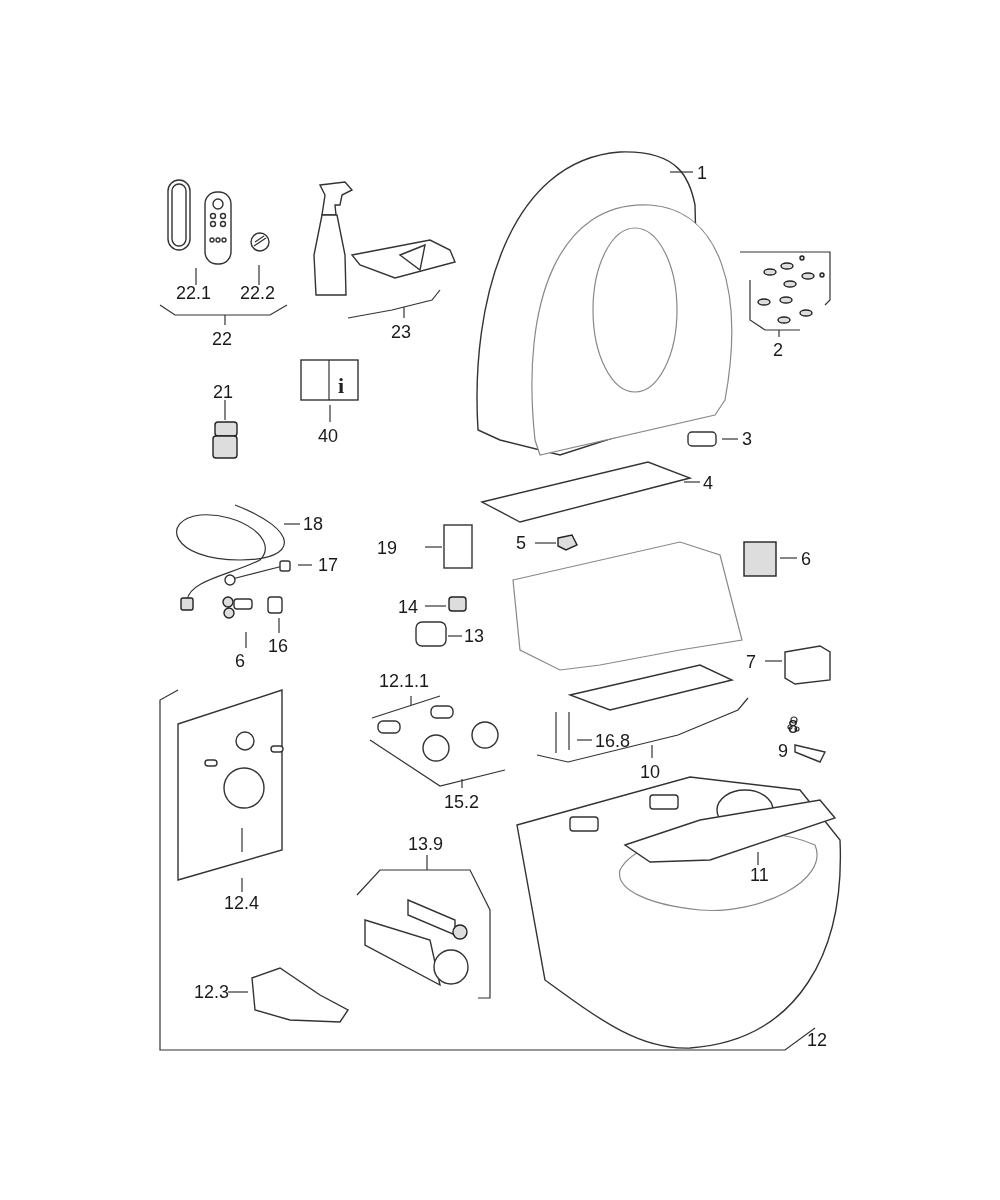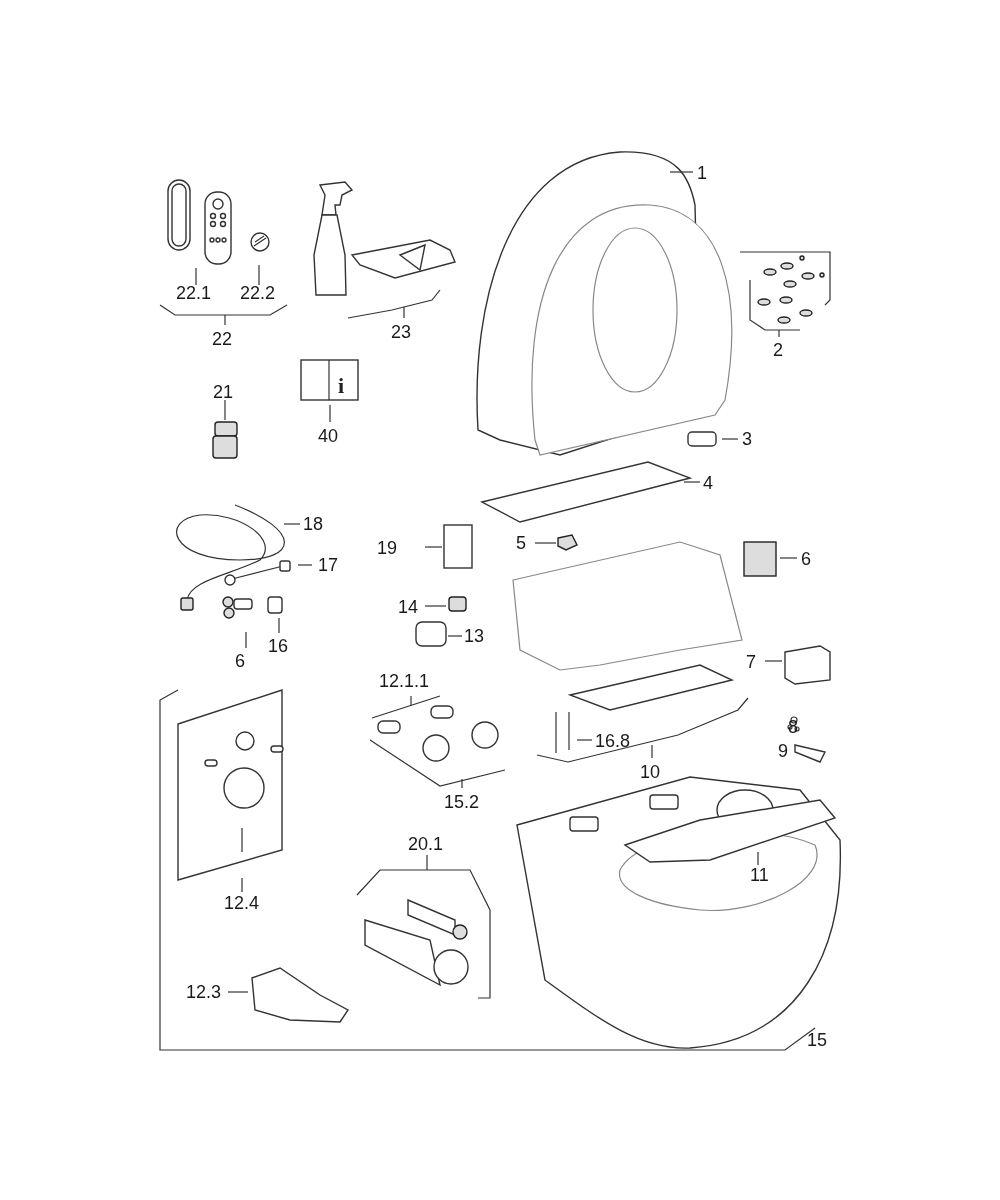--- a/index.html
+++ b/index.html
@@ -219,25 +219,25 @@
 <span class="lbl" style="left:742px;top:430px">3</span>
 <span class="lbl" style="left:703px;top:474px">4</span>
 <span class="lbl" style="left:516px;top:534px">5</span>
 <span class="lbl" style="left:801px;top:550px">6</span>
 <span class="lbl" style="left:746px;top:653px">7</span>
 <span class="lbl" style="left:788px;top:718px">8</span>
 <span class="lbl" style="left:778px;top:742px">9</span>
 <span class="lbl" style="left:640px;top:763px">10</span>
 <span class="lbl" style="left:595px;top:732px">16.8</span>
 <span class="lbl" style="left:750px;top:866px">11</span>
-<span class="lbl" style="left:807px;top:1031px">15</span>
+<span class="lbl" style="left:807px;top:1031px">12</span>
 <span class="lbl" style="left:444px;top:793px">15.2</span>
 <span class="lbl" style="left:379px;top:672px">12.1.1</span>
-<span class="lbl" style="left:408px;top:835px">20.1</span>
-<span class="lbl" style="left:186px;top:983px">12.3</span>
+<span class="lbl" style="left:408px;top:835px">13.9</span>
+<span class="lbl" style="left:194px;top:983px">12.3</span>
 <span class="lbl" style="left:224px;top:894px">12.4</span>
 <span class="lbl" style="left:464px;top:627px">13</span>
 <span class="lbl" style="left:398px;top:598px">14</span>
 <span class="lbl" style="left:268px;top:637px">16</span>
 <span class="lbl" style="left:235px;top:652px">6</span>
 <span class="lbl" style="left:318px;top:556px">17</span>
 <span class="lbl" style="left:303px;top:515px">18</span>
 <span class="lbl" style="left:377px;top:539px">19</span>
 <span class="lbl" style="left:318px;top:427px">40</span>
 <span class="lbl" style="left:213px;top:383px">21</span>

